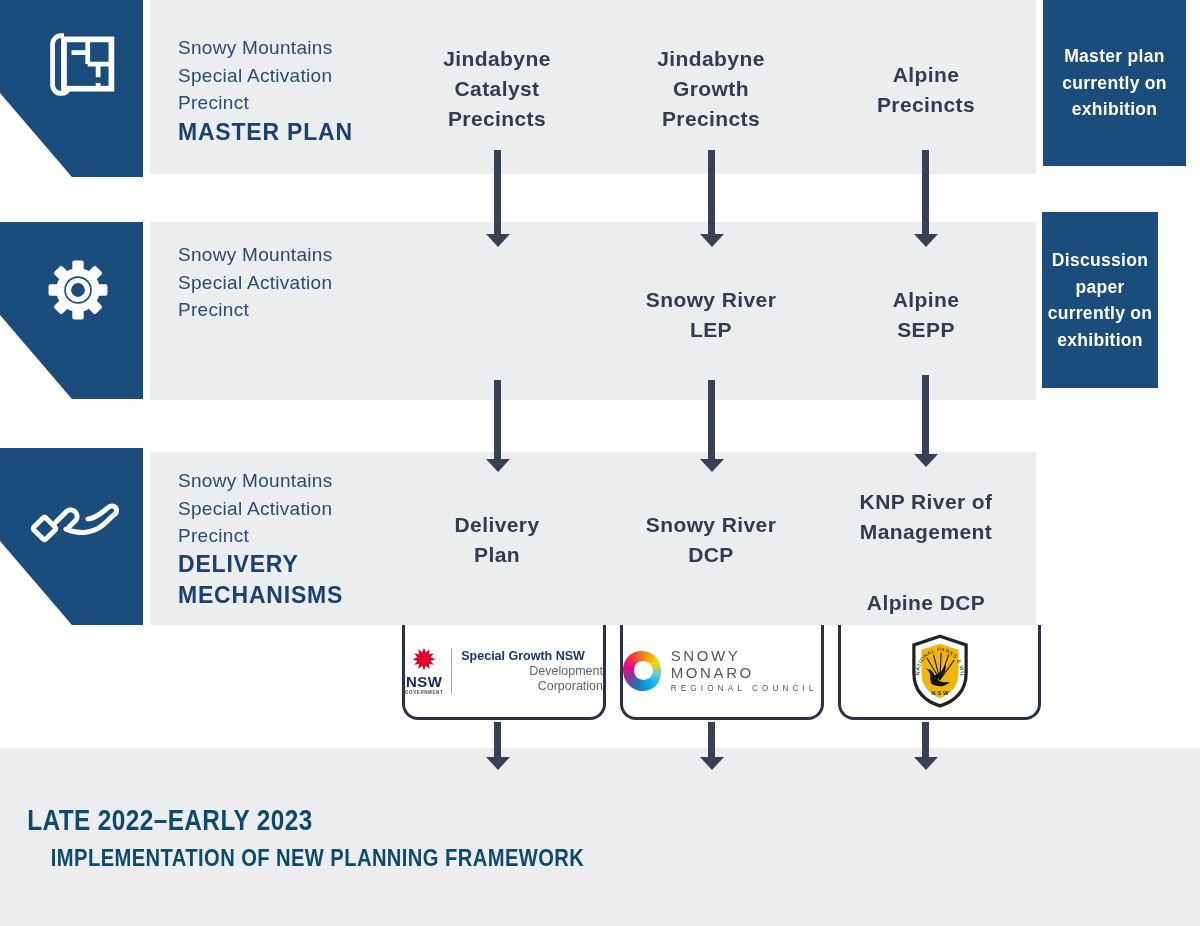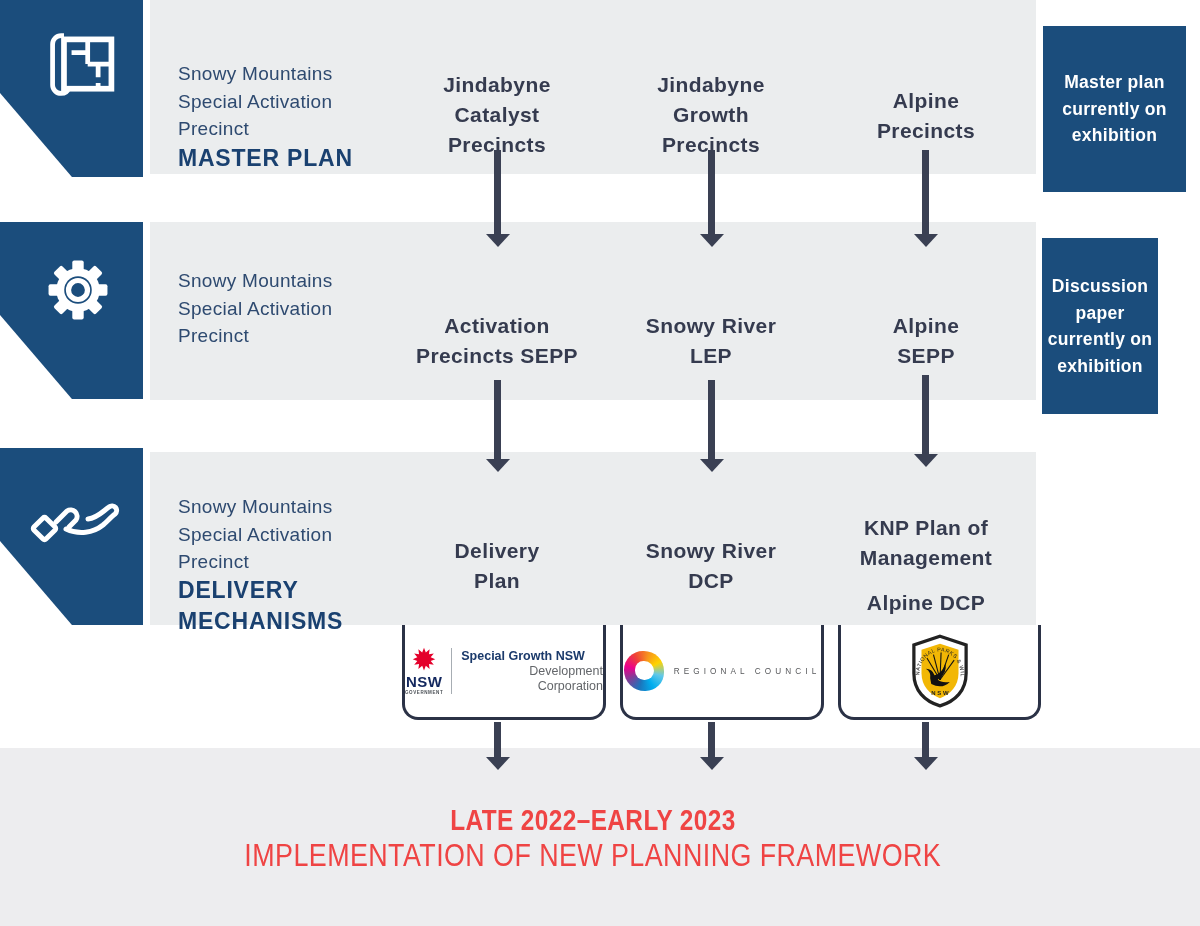--- a/index.html
+++ b/index.html
@@ -1,18 +1,18 @@
 <!DOCTYPE html>
 <html><head>
 <meta charset="utf-8">
 <style>
   html,body{margin:0;padding:0;background:#fff;}
   .canvas{position:relative;width:1200px;height:926px;background:#fff;overflow:hidden;
           font-family:"Liberation Sans", sans-serif;}
-  .pre{white-space:pre-line;margin-top:26px;}
+  .pre{white-space:pre-line;}
   
   .band{position:absolute;left:150px;width:886px;background:#ebedee;}
   
   .ribbon{position:absolute;left:0;width:143px;height:177px;background:#1b4d7c;
           clip-path:polygon(0 0,100% 0,100% 100%,50.3% 100%,0 52.5%);}
   .ribbon-icon{position:absolute;z-index:3;}
   
   .intro{position:absolute;left:178px;width:240px;font-size:19px;line-height:27.5px;
          color:#2e4a70;letter-spacing:.3px;z-index:2;}
   .rtitle{position:absolute;left:178px;width:260px;font-size:23px;line-height:31px;
@@ -41,23 +41,23 @@
   .rg2{font-size:12.5px;color:#63666a;line-height:15px;text-align:right;}
   .swirl{position:relative;width:40px;height:40px;border-radius:47% 50% 46% 52%;
         background:conic-gradient(from 150deg,#00aeef,#1b75bc,#7e3f98,#ec008c,#ef4136,#f7941d,#ffd400,#62c8e8,#00aeef);
         margin-right:10px;}
   .swirl::after{content:"";position:absolute;left:11px;top:10px;width:19px;height:19px;
         background:#fff;border-radius:46% 54% 50% 50%;}
   .smrc1{font-size:15px;color:#57585b;letter-spacing:2.6px;line-height:17px;}
   .smrc2{font-size:8.2px;color:#57585b;letter-spacing:4.1px;line-height:12px;margin-top:2px;}
   
   .footer-band{position:absolute;left:0;top:748px;width:1200px;height:178px;background:#ededef;}
-  .footer{position:absolute;left:0;top:804px;width:1186px;text-align:center;color:#ef4444;z-index:2;}
+  .footer{position:absolute;left:0;top:804px;width:1186px;text-align:left;color:#0c4a6e;z-index:2;}
   .f1{font-size:29px;font-weight:700;}
-  .f2{font-size:32px;font-weight:400;margin-top:0;}
+  .f2{font-size:24px;font-weight:700;margin-top:7px;}
   .f1 span,.f2 span{display:inline-block;transform:scaleX(.84);letter-spacing:.5px;}
 </style>
 </head>
 <body>
 
 <div class="canvas">
 
   <div class="band" style="top:0;height:174px"></div>
   <div class="band" style="top:222px;height:178px"></div>
   <div class="band" style="top:452px;height:173px"></div>
@@ -116,22 +116,20 @@
   <div class="note note-lg pre" style="left:1043px;top:0;width:143px;height:166px">Master plan
 currently on
 exhibition</div>
   <div class="arrow" style="left:494px;top:150px;height:84px"></div>
   <div class="arrow" style="left:708px;top:150px;height:84px"></div>
   <div class="arrow" style="left:922px;top:150px;height:84px"></div>
 
   <div class="intro pre" style="top:241px">Snowy Mountains
 Special Activation
 Precinct</div>
-  <div class="cell pre" style="left:397px;top:285px">Activation
-Precincts SEPP</div>
   <div class="cell pre" style="left:611px;top:285px">Snowy River
 LEP</div>
   <div class="cell pre" style="left:826px;top:285px">Alpine
 SEPP</div>
   <div class="note note-lg pre" style="left:1042px;top:212px;width:116px;height:176px">Discussion
 paper
 currently on
 exhibition</div>
   <div class="arrow" style="left:494px;top:380px;height:79px"></div>
   <div class="arrow" style="left:708px;top:380px;height:79px"></div>
@@ -139,43 +137,44 @@
 
   <div class="intro pre" style="top:467px">Snowy Mountains
 Special Activation
 Precinct</div>
   <div class="rtitle pre" style="top:549px">DELIVERY
 MECHANISMS</div>
   <div class="cell pre" style="left:397px;top:510px">Delivery
 Plan</div>
   <div class="cell pre" style="left:611px;top:510px">Snowy River
 DCP</div>
-  <div class="cell pre" style="left:826px;top:487px">KNP Plan of
+  <div class="cell pre" style="left:826px;top:487px">KNP River of
 Management</div>
-  <div class="cell pre" style="left:826px;top:562px">Alpine DCP</div>
+  <div class="cell pre" style="left:826px;top:588px">Alpine DCP</div>
 
   <div class="logo-box" style="left:402px;width:198px">
     <div class="nsw-left">
       <svg width="28" height="26" viewBox="0 0 32 30">
         <polygon fill="#e4002b" points="29,14 23.7,11.9 27.3,7.5 21.7,8.3 22.5,2.7 18.1,6.3 16,1 13.9,6.3 9.5,2.7 10.3,8.3 4.7,7.5 8.3,11.9 3,14 8.3,16.1 4.7,20.5 10.3,19.7 9.5,25.3 13.9,21.7 16,27 18.1,21.7 22.5,25.3 21.7,19.7 27.3,20.5 23.7,16.1"></polygon>
         <circle cx="16" cy="14" r="5" fill="#e4002b"></circle>
       </svg>
       <div class="nsw-word">NSW</div>
       <div class="nsw-gov">GOVERNMENT</div>
     </div>
     <div class="vdiv"></div>
     <div>
       <div class="rg1">Special Growth NSW</div>
       <div class="rg2">Development Corporation</div>
     </div>
   </div>
 
   <div class="logo-box" style="left:620px;width:198px">
     <div class="swirl"></div>
     <div>
+      <div class="smrc1">SNOWY MONARO</div>
       <div class="smrc2">REGIONAL COUNCIL</div>
     </div>
   </div>
 
   <div class="logo-box" style="left:838px;width:197px">
     <svg width="66" height="74" viewBox="0 0 60 68">
       <path d="M30 2 L54 10 V36 C54 52 44 62 30 66 C16 62 6 52 6 36 V10 Z" fill="#fff" stroke="#222" stroke-width="3"></path>
       <path d="M30 9 L47 14.5 V36 C47 47.5 39.5 55.5 30 59 C20.5 55.5 13 47.5 13 36 V14.5 Z" fill="#f2b705"></path>
       <g stroke="#111" stroke-width="1">
         <line x1="30" y1="42" x2="18" y2="22"></line>

